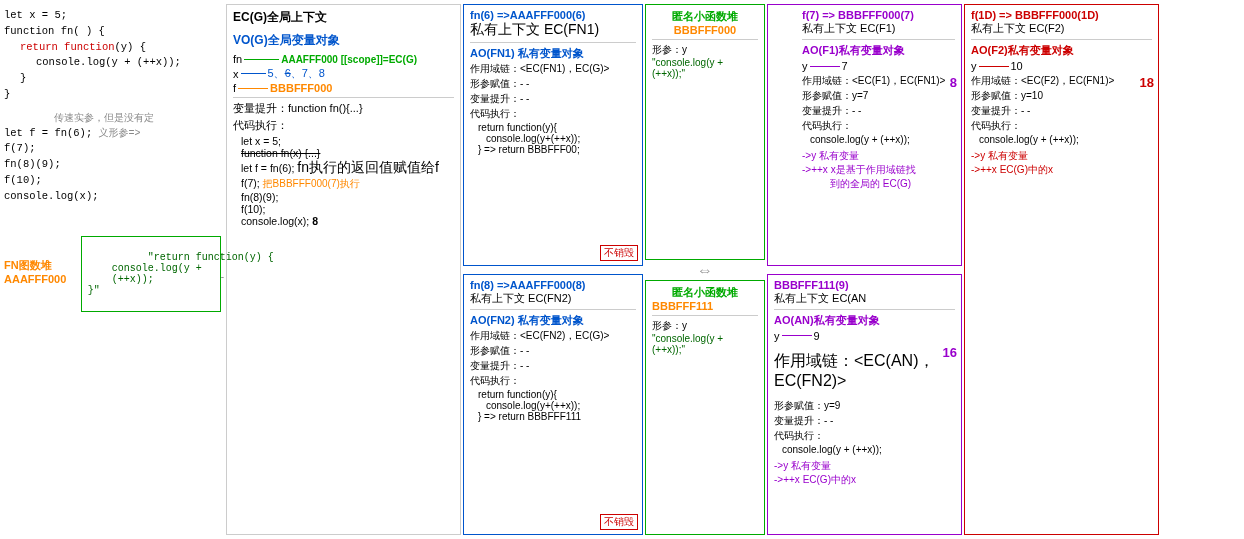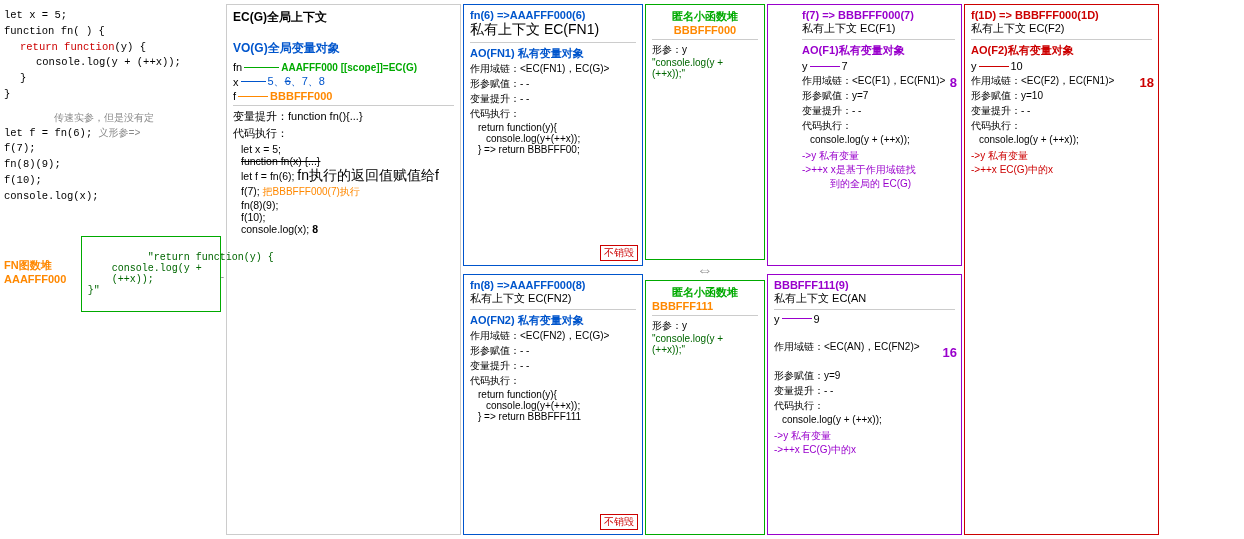--- a/index.html
+++ b/index.html
@@ -44,21 +44,21 @@
       font-family: Consolas, "Courier New", monospace;
       font-size: 10.5px;
       color: #000;
       white-space: pre;
     }
 
     .section-title {
       font-weight: bold;
       font-size: 12px;
       color: #000;
-      margin-bottom: 14px;
+      margin-bottom: 6px;
     }
     .section-title-blue { color: #0055cc; }
 
     .label-green { color: #00aa00; font-weight: bold; }
     .label-blue { color: #0055cc; }
     .label-red { color: #cc0000; }
     .label-orange { color: #ff8800; font-weight: bold; }
 
     
     .col1 {
@@ -289,26 +289,27 @@
       <div style="font-size:10px; padding-left:8px;">console.log(y + (++x));</div>
       <span class="number-badge" style="position:absolute; right:4px; top:70px;">8</span>
       <div style="font-size:10px; margin-top:4px; color:#9900cc;">-&gt;y  私有变量</div>
       <div style="font-size:10px; color:#9900cc;">-&gt;++x  x是基于作用域链找<br><span style="padding-left:28px;">到的全局的 EC(G)</span></div>
     </div>
 
     <div class="panel panel-purple" style="flex:1; position:relative; margin-top:4px;">
       <div style="font-size:11px; font-weight:bold; color:#9900cc;">BBBFFF111(9)</div>
       <div style="font-size:11px;">私有上下文 EC(AN</div>
       <div class="divider"></div>
+      <div style="font-weight:bold; font-size:11px; color:#9900cc;">AO(AN)私有变量对象</div>
       <div style="display:flex; align-items:center; gap:2px; margin:2px 0;">
         <span>y</span>
         <span class="dash-line" style="border-color:#9900cc; width:30px;"></span>
         <span>9</span>
       </div>
-      <div style="font-size:10px; margin:15px 0;">作用域链：&lt;EC(AN)，EC(FN2)&gt;</div>
+      <div style="font-size:16px; margin:9px 0;">作用域链：&lt;EC(AN)，EC(FN2)&gt;</div>
       <div style="font-size:10px; margin:1px 0;">形参赋值：y=9</div>
       <div style="font-size:10px; margin:1px 0;">变量提升：- -</div>
       <div style="font-size:10px; margin:1px 0;">代码执行：</div>
       <div style="font-size:10px; padding-left:8px;">console.log(y + (++x));</div>
       <span class="number-badge" style="position:absolute; right:4px; top:70px;">16</span>
       <div style="font-size:10px; margin-top:4px; color:#9900cc;">-&gt;y  私有变量</div>
       <div style="font-size:10px; color:#9900cc;">-&gt;++x  EC(G)中的x</div>
     </div>
 
   </div>

